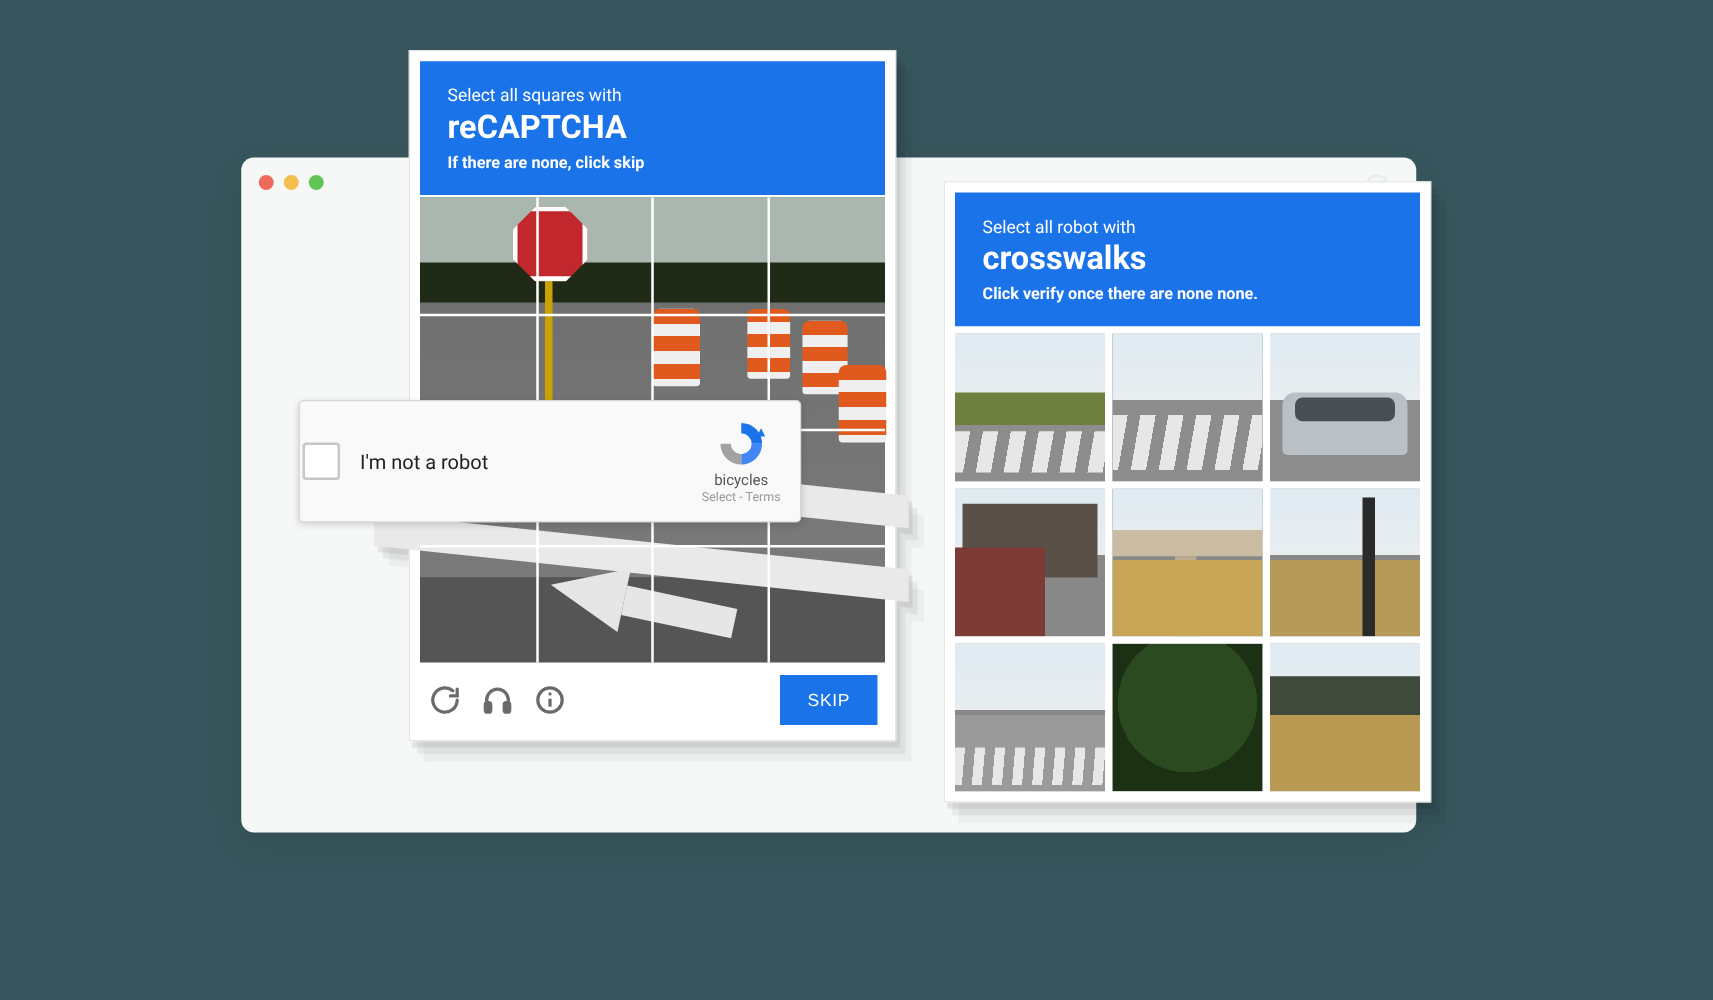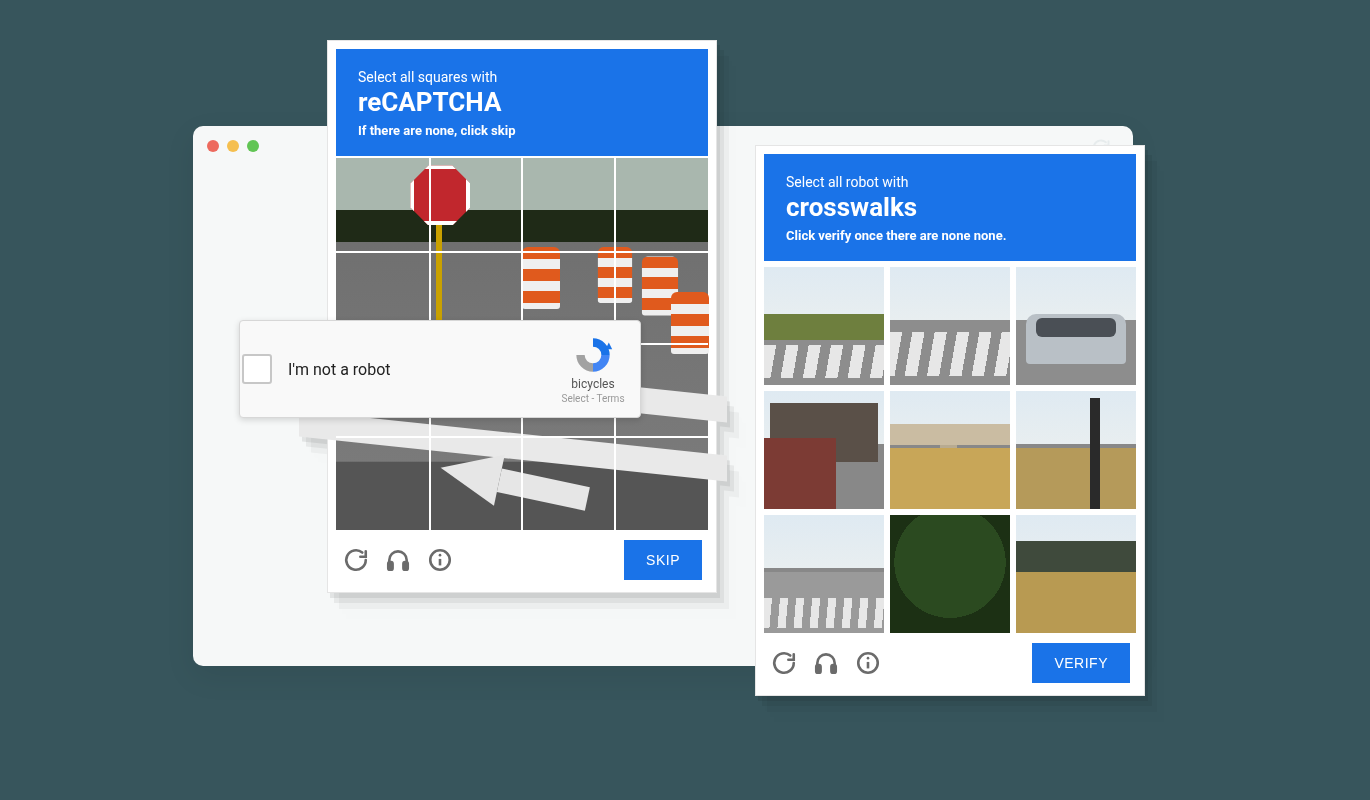--- a/index.html
+++ b/index.html
@@ -367,44 +367,20 @@
       </div>
     <div class="tile">
         <div class="tree"></div>
       </div>
     <div class="tile">
         <div class="sky"></div>
         <div class="overpass"></div>
         <div class="field" style="inset:48% 0 0 0;background:#b89a52"></div>
       </div>
   </div>
-  <div class="captcha-footer">
-    <span class="footer-icon">
-      <svg width="26" height="26" viewBox="0 0 24 24" fill="none" stroke="currentColor" stroke-width="2.4" stroke-linecap="round">
-          <path d="M21 12a9 9 0 1 1-3.2-6.9"></path>
-          <path d="M21 4v5h-5"></path>
-        </svg>
-    </span>
-    <span class="footer-icon">
-      <svg width="26" height="26" viewBox="0 0 24 24" fill="none" stroke="currentColor" stroke-width="2.4" stroke-linecap="round">
-          <path d="M4 14v-2a8 8 0 0 1 16 0v2"></path>
-          <rect x="3" y="14" width="4" height="7" rx="1.5" fill="currentColor"></rect>
-          <rect x="17" y="14" width="4" height="7" rx="1.5" fill="currentColor"></rect>
-        </svg>
-    </span>
-    <span class="footer-icon">
-      <svg width="26" height="26" viewBox="0 0 24 24" fill="none" stroke="currentColor" stroke-width="2.4">
-          <circle cx="12" cy="12" r="9"></circle>
-          <line x1="12" y1="11" x2="12" y2="17"></line>
-          <circle cx="12" cy="7.5" r="1.2" fill="currentColor" stroke="none"></circle>
-        </svg>
-    </span>
-    <span class="spacer"></span>
-    <button class="action-btn">VERIFY</button>
-  </div>
 </div>
 
 <div class="recaptcha-box">
   <div class="recaptcha-check"></div>
   <div class="recaptcha-label">I'm not a robot</div>
   <div class="recaptcha-brand">
     <div class="logo">
       <svg width="40" height="40" viewBox="0 0 48 48">
         <path d="M24 4 A20 20 0 0 1 44 24 L34 24 A10 10 0 0 0 24 14 Z" fill="#1a73e8"></path>
         <path d="M44 24 A20 20 0 0 1 24 44 L24 34 A10 10 0 0 0 34 24 Z" fill="#4285f4"></path>

